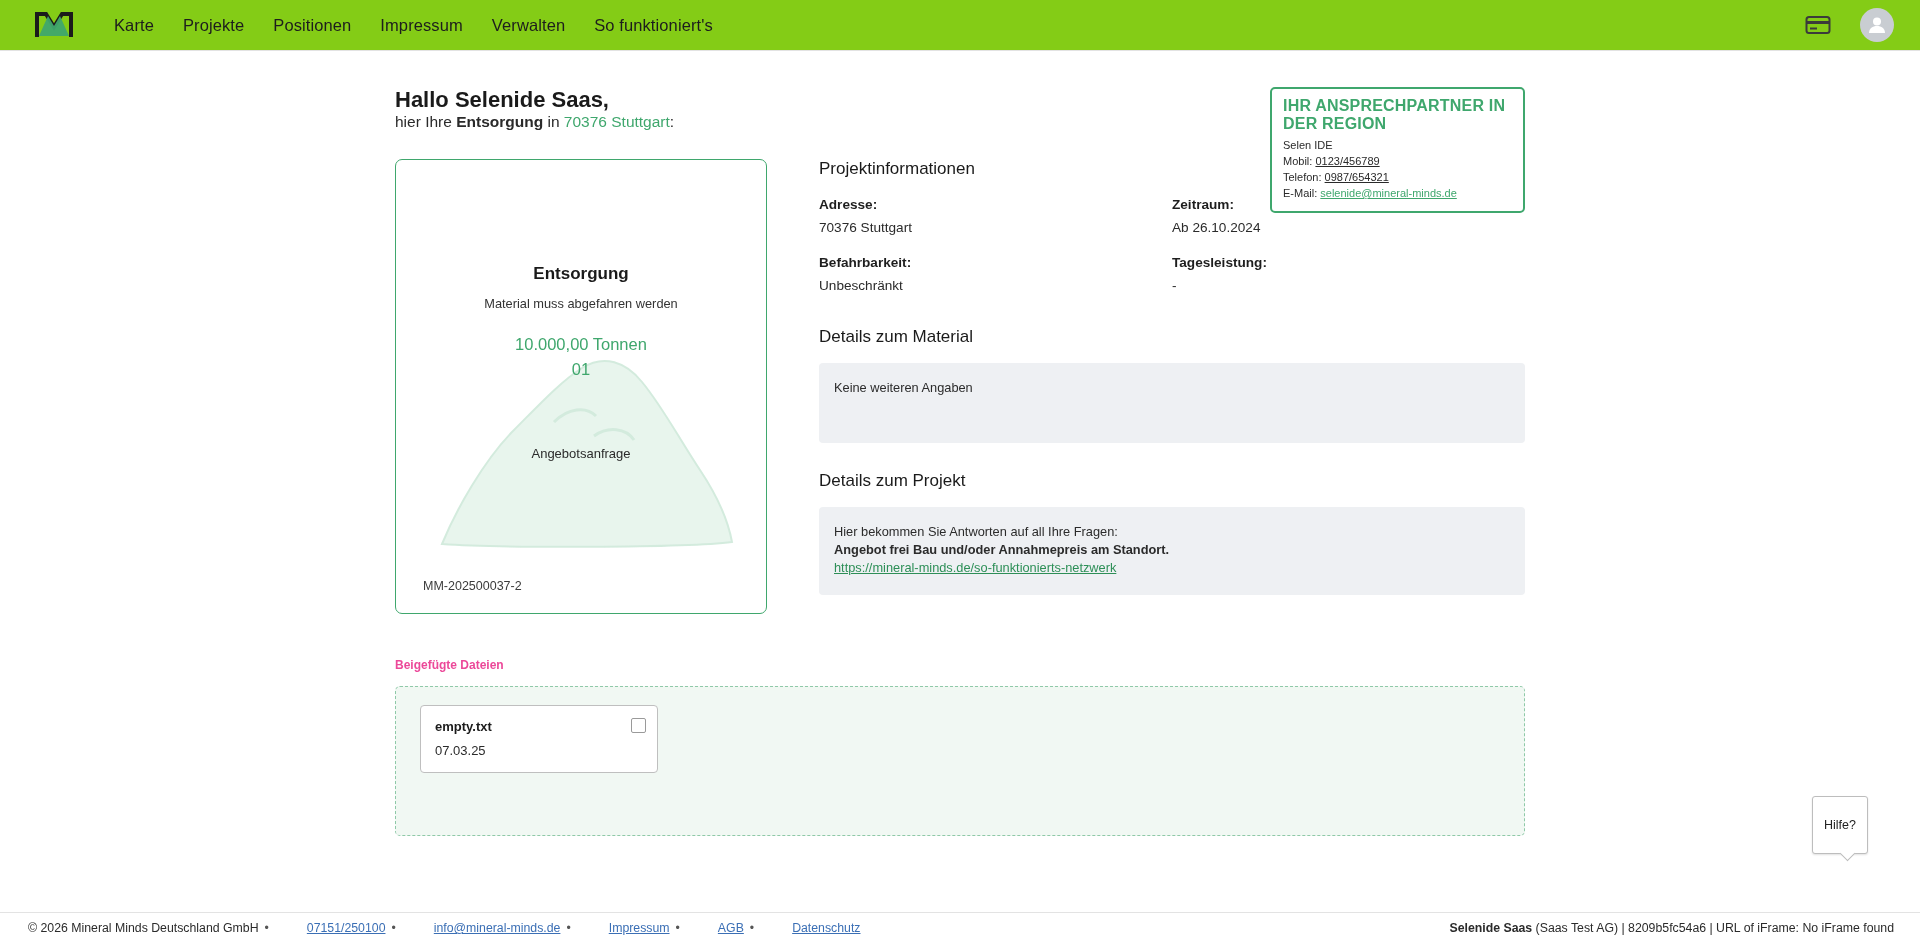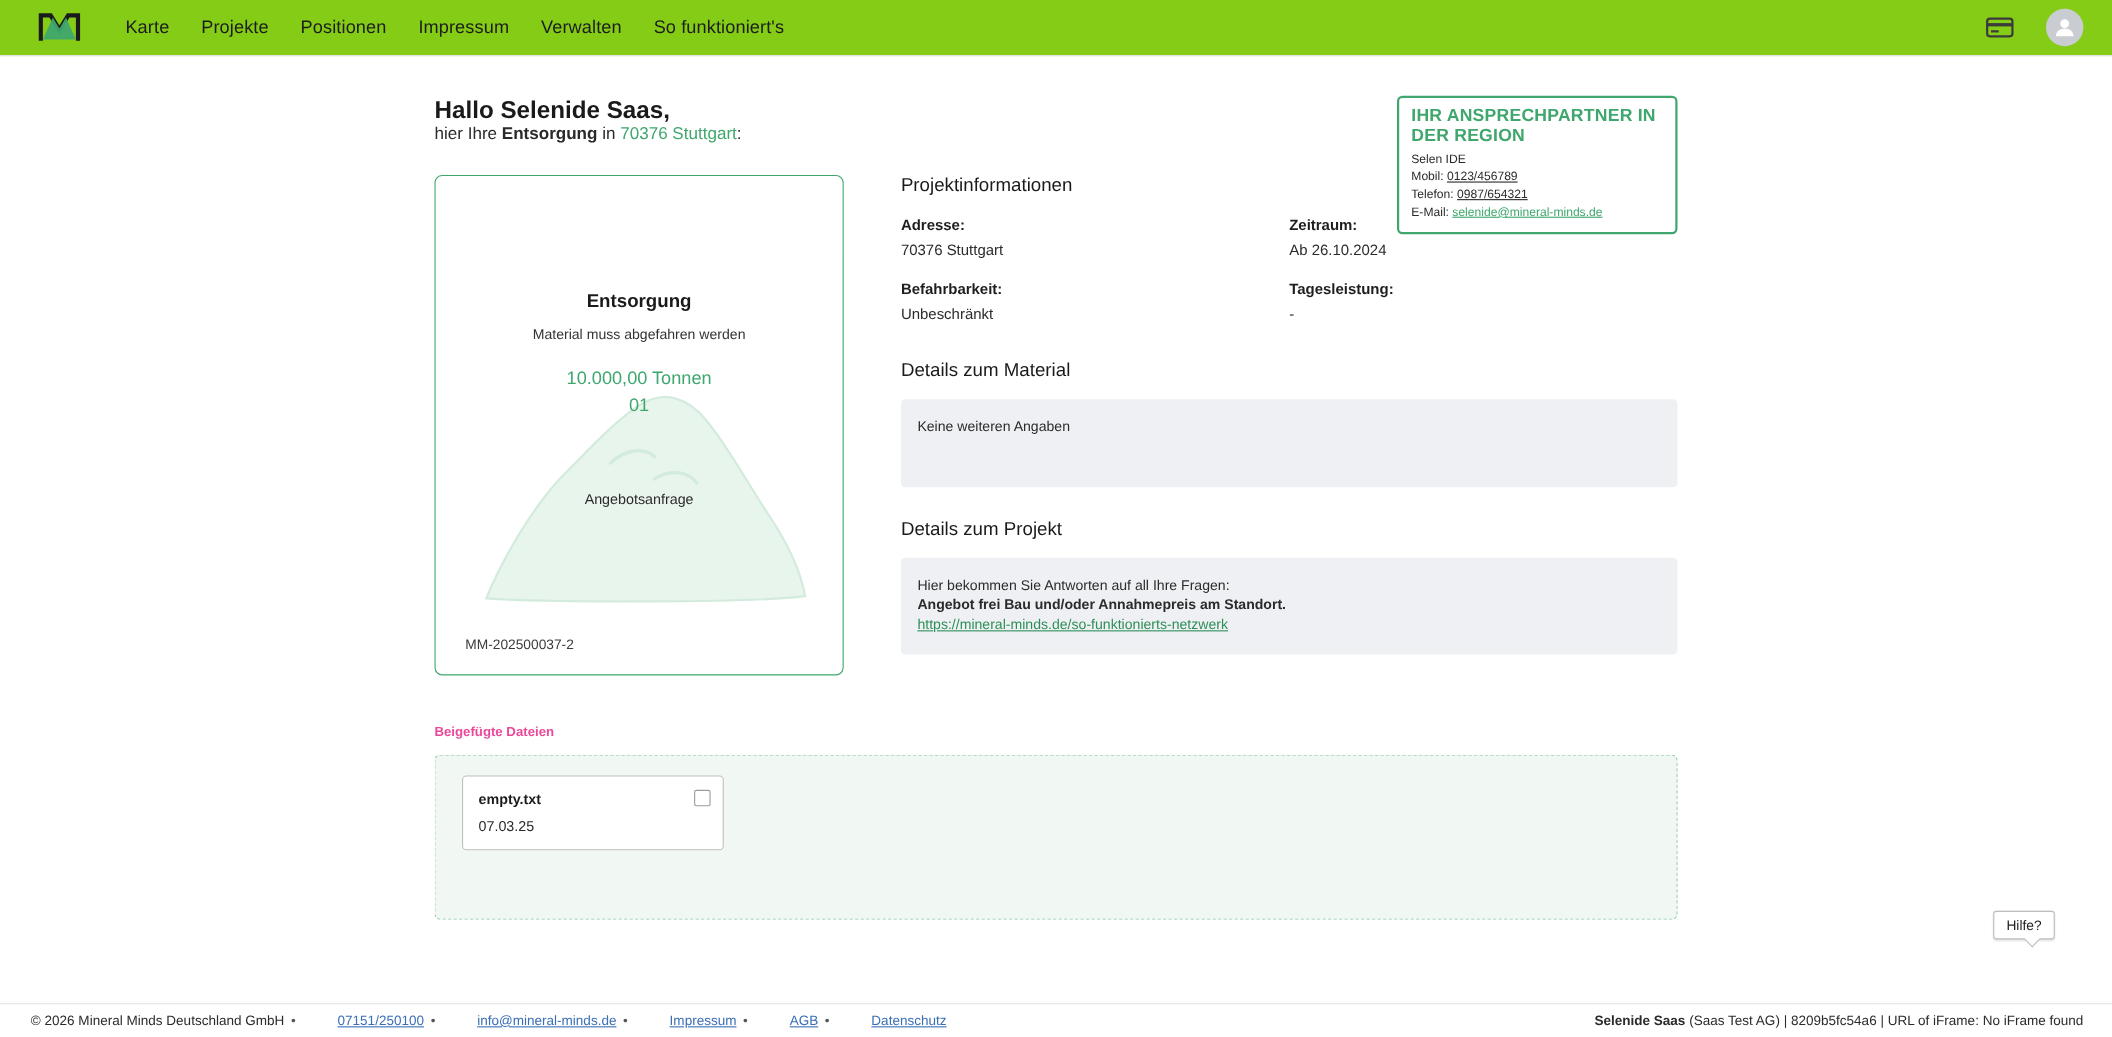--- a/index.html
+++ b/index.html
@@ -271,21 +271,21 @@
     cursor: pointer;
   }
   
   .help-bubble {
     position: absolute;
     right: 52px;
     bottom: 50px;
     background: #fff;
     border: 1px solid #bdbdbd;
     border-radius: 3px;
-    padding: 5px 11px;
+    padding: 21px 11px;
     font-size: 12.5px;
     color: #222;
     cursor: pointer;
     box-shadow: 0 1px 2px rgba(0,0,0,.12);
   }
   .help-bubble:after {
     content: "";
     position: absolute;
     right: 14px;
     bottom: -6px;

